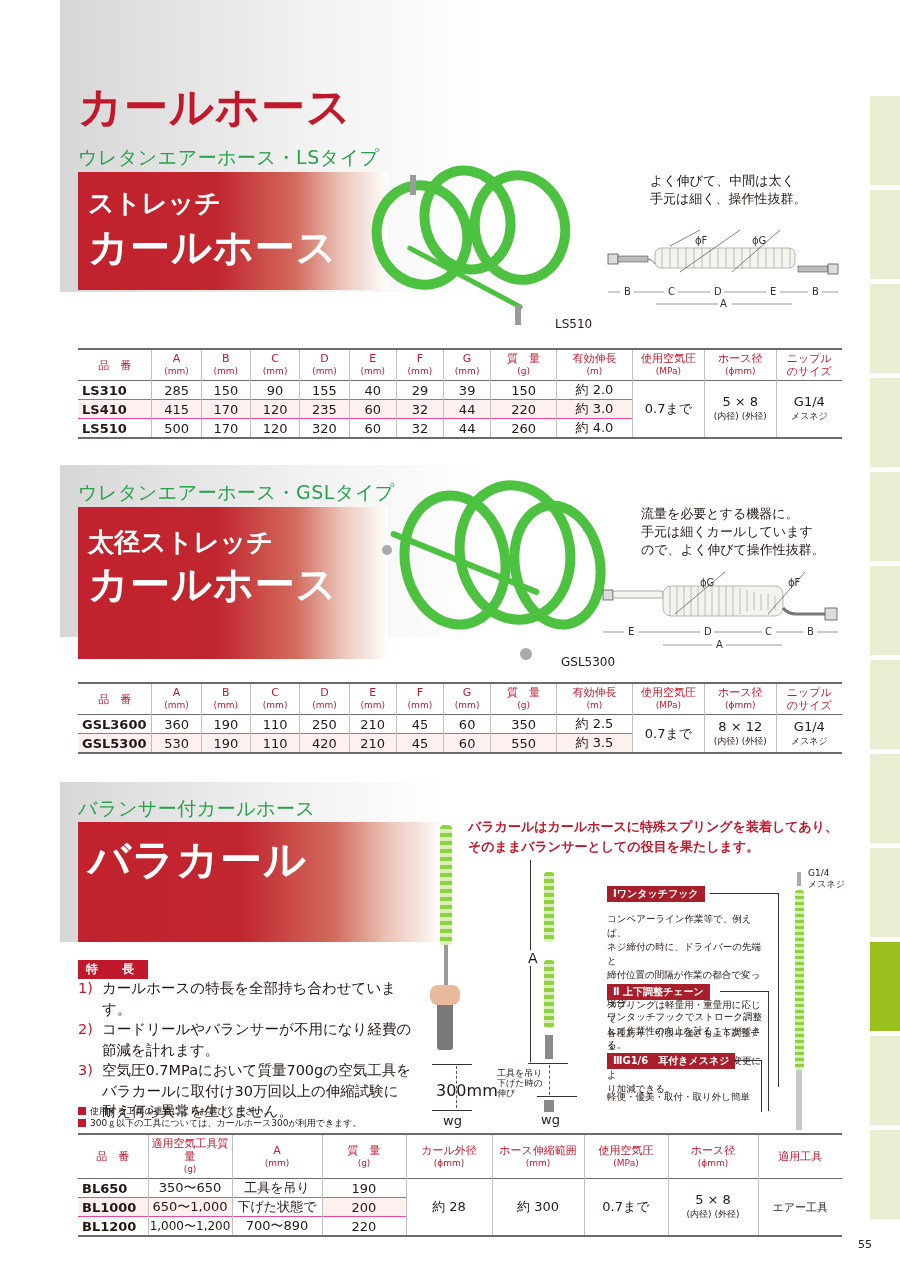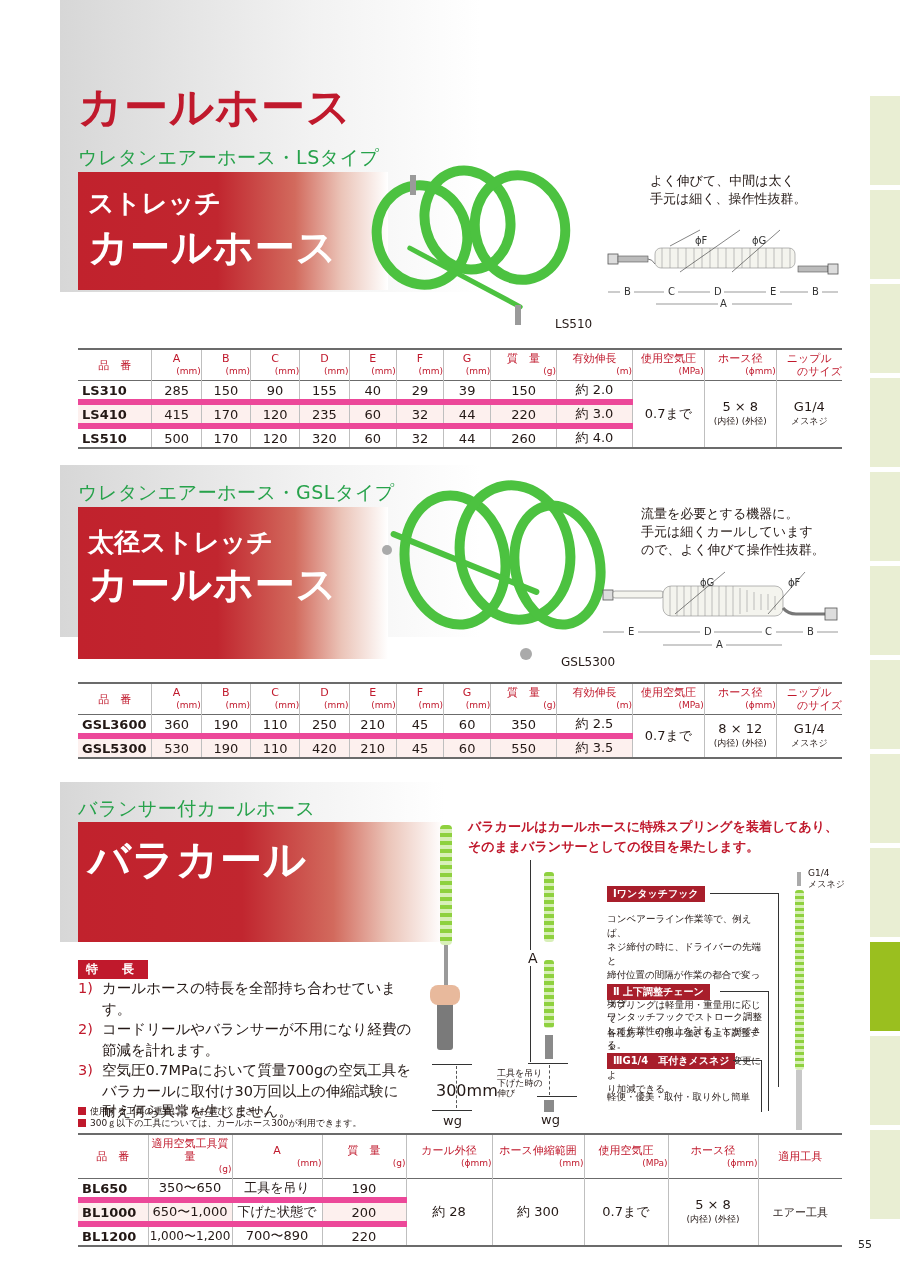--- a/index.html
+++ b/index.html
@@ -32,26 +32,26 @@
   .desc { position: absolute; font-size: 13px; line-height: 18px; color: #231815; }
   .caption { position: absolute; font-size: 12px; color: #231815; }
 
   
   .diagram { position: absolute; }
   .diagram svg text { font-family: "DejaVu Sans", sans-serif; font-size: 10px; fill: #333; }
 
   
   table.spec { position: absolute; border-collapse: collapse; font-family: "DejaVu Sans", sans-serif; }
   table.spec th { color: #c0192c; font-weight: normal; font-size: 11px; line-height: 13px; text-align: center; border-left: 1px solid #bfbfbf; padding: 2px 0; }
-  table.spec th small { display: block; font-size: 9px; text-align: right; }
+  table.spec th small { display: block; font-size: 9px; }
   table.spec th:first-child { border-left: none; }
   table.spec td { font-size: 13px; text-align: center; border-left: 1px solid #bfbfbf; height: 17px; padding: 0; }
   table.spec td:first-child { border-left: none; font-weight: bold; text-align: left; padding-left: 4px; }
   table.spec thead tr { border-top: 2px solid #6b6b6b; border-bottom: 1px solid #6b6b6b; }
-  table.spec tbody tr { border-bottom: 6px solid #ec4899; }
+  table.spec tbody tr { border-bottom: 1px solid #ec4899; }
   table.spec tbody tr.pink td { background: #fdf0ee; }
   table.spec tbody tr:last-child { border-bottom: 2px solid #6b6b6b; }
   td.merged { line-height: 14px; }
   td.merged .big { font-size: 13px; display: block; }
   td.merged .small { font-size: 9px; display: block; }
 
   .feature-label { position: absolute; left: 78px; top: 960px; background: #c0192c; color: #fff; font-size: 12px; padding: 1px 8px; font-weight: bold; letter-spacing: 6px; }
   .features { position: absolute; left: 78px; top: 978px; font-size: 14.5px; line-height: 20.5px; width: 340px; }
   .features .row { display: flex; }
   .features .num { color: #c0192c; width: 24px; flex: 0 0 24px; }
@@ -435,21 +435,21 @@
 <div class="callout-title" style="top:984px;">Ⅱ 上下調整チェーン</div>
 <div class="callout-line" style="left:720px; top:991px; width:48px;"></div>
 <div class="callout-vline" style="left:768px; top:991px; height:120px;"></div>
 <div class="callout-text" style="top:998px;">
   <div>スプリングは軽量用・重量用に応じて</div>
   <div>各種あり、引張り強さも上下調整チェ</div>
   <div>ーンのアジャストと吊り位置変更によ</div>
   <div>り加減できる。</div>
 </div>
 
-<div class="callout-title" style="top:1053px;">ⅢG1/4　耳付きメスネジ</div>
+<div class="callout-title" style="top:1053px;">ⅢG1/6　耳付きメスネジ</div>
 <div class="callout-line" style="left:733px; top:1060px; width:28px;"></div>
 <div class="callout-vline" style="left:761px; top:1060px; height:52px;"></div>
 <div class="callout-text" style="top:1071px;margin-top:19px;">
   <div>軽便・優美・取付・取り外し簡単</div>
 </div>
 
 <div class="feature-label">特　長</div>
 <div class="features">
   <div class="row">
     <span class="num">1)</span>

